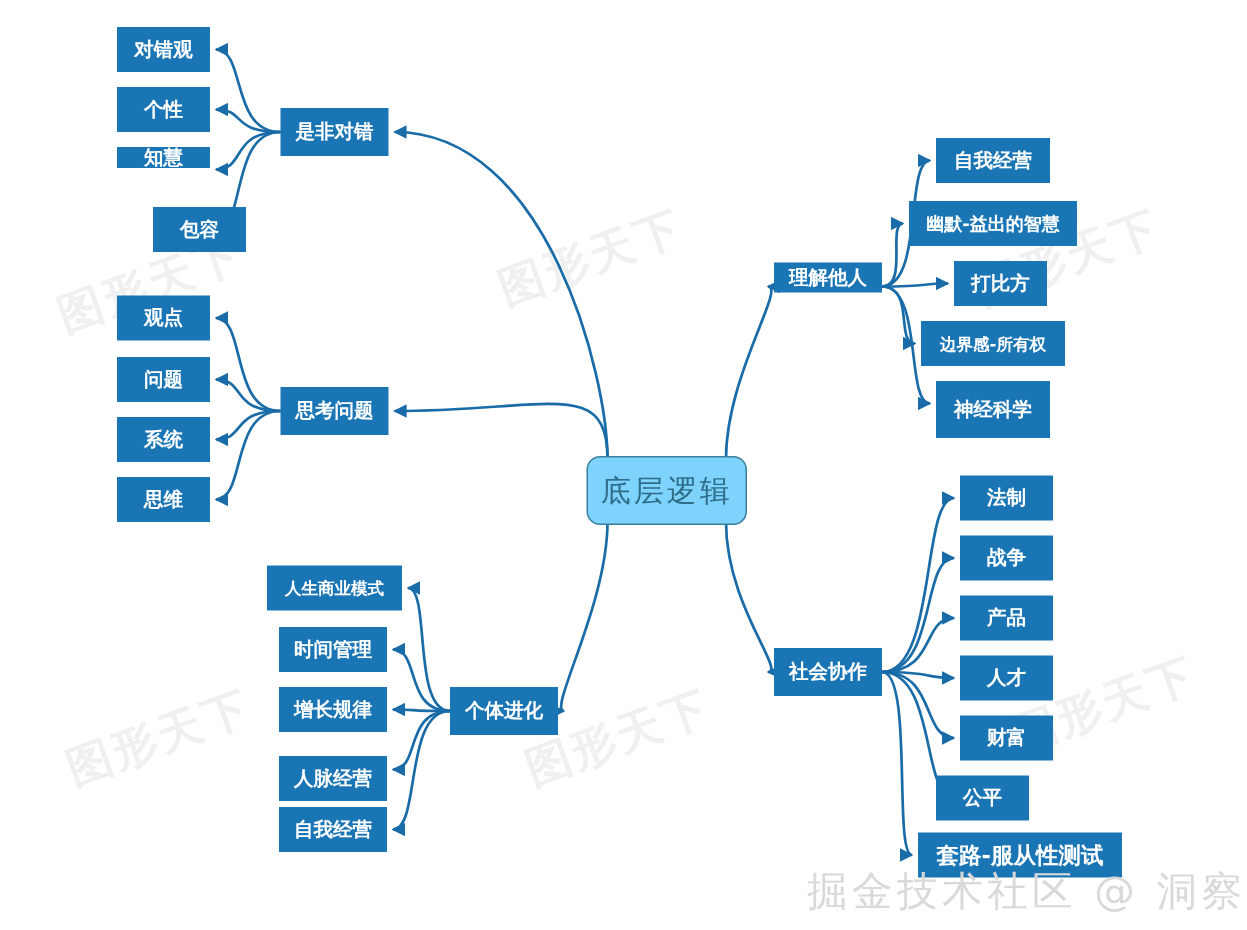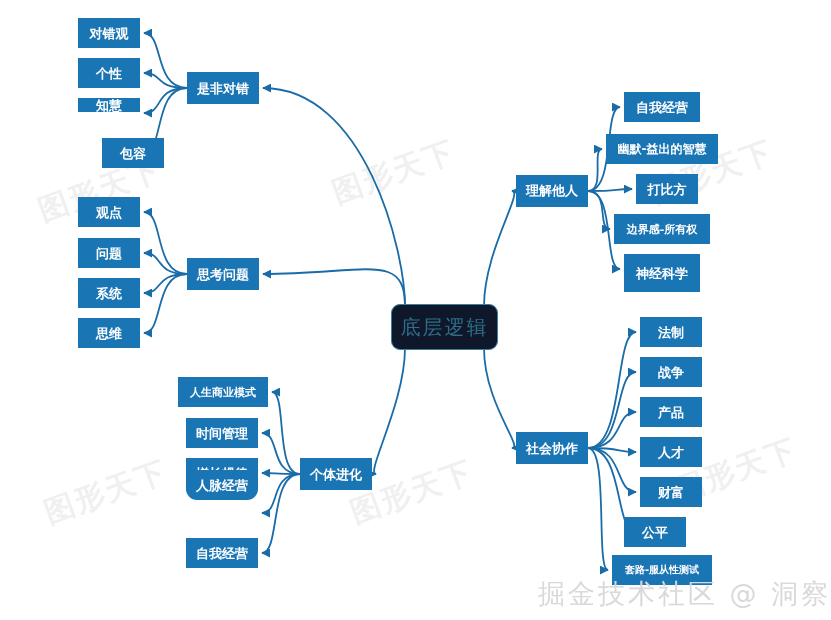--- a/index.html
+++ b/index.html
@@ -43,21 +43,21 @@
     color: #ffffff;
     background: #1a75b5;
     font-weight: bold;
     white-space: nowrap;
     line-height: 1;
     font-family: "DejaVu Sans", "Liberation Sans", sans-serif;
   }
   .node.leaf { font-size: 13px; }
   .node.branch { font-size: 13px; }
   .node.center {
-    background: #0f172a;
+    background: #7dd3fc;
     border: 1.6px solid #3a7f9e;
     border-radius: 9px;
     color: #2f6d88;
     font-size: 20px;
     font-weight: normal;
     letter-spacing: 2px;
   }
   .author-box {
     position: absolute;
     box-sizing: border-box;
@@ -146,36 +146,36 @@
       <div class="node leaf" style="left: 78px; top: 138px; width: 62px; height: 30px; margin-left: 24px;">包容</div>
       <div class="node branch" style="left: 187px; top: 258px; width: 72px; height: 32px;">思考问题</div>
       <div class="node leaf" style="left: 78px; top: 197px; width: 62px; height: 30px;">观点</div>
       <div class="node leaf" style="left: 78px; top: 238px; width: 62px; height: 30px;">问题</div>
       <div class="node leaf" style="left: 78px; top: 278px; width: 62px; height: 30px;">系统</div>
       <div class="node leaf" style="left: 78px; top: 318px; width: 62px; height: 30px;">思维</div>
       <div class="node branch" style="left: 300px; top: 458px; width: 72px; height: 32px;">个体进化</div>
       <div class="node leaf" style="left: 178px; top: 377px; width: 90px; height: 30px; font-size: 11px;">人生商业模式</div>
       <div class="node leaf" style="left: 186px; top: 418px; width: 72px; height: 30px;">时间管理</div>
       <div class="node leaf" style="left: 186px; top: 458px; width: 72px; height: 30px;">增长规律</div>
-      <div class="node leaf" style="left: 186px; top: 470px; width: 72px; height: 30px; border-radius: 11px;">人脉经营</div>
+      <div class="node leaf" style="left: 186px; top: 504px; width: 72px; height: 30px;">人脉经营</div>
       <div class="node leaf" style="left: 186px; top: 538px; width: 72px; height: 30px;">自我经营</div>
-      <div class="node branch" style="left: 516px; top: 175px; width: 72px; height: 32px; font-family: Liberation Mono, monospace;">理解他人</div>
+      <div class="node branch" style="left: 516px; top: 175px; width: 72px; height: 20px;">理解他人</div>
       <div class="node leaf" style="left: 624px; top: 92px; width: 76px; height: 30px;">自我经营</div>
       <div class="node leaf" style="left: 606px; top: 134px; width: 112px; height: 30px; font-size: 12px;">幽默-益出的智慧</div>
       <div class="node leaf" style="left: 636px; top: 174px; width: 62px; height: 30px;">打比方</div>
       <div class="node leaf" style="left: 614px; top: 214px; width: 96px; height: 30px; font-size: 11px;">边界感-所有权</div>
       <div class="node leaf" style="left: 624px; top: 254px; width: 76px; height: 38px;">神经科学</div>
       <div class="node branch" style="left: 516px; top: 432px; width: 72px; height: 32px;">社会协作</div>
       <div class="node leaf" style="left: 640px; top: 317px; width: 62px; height: 30px;">法制</div>
       <div class="node leaf" style="left: 640px; top: 357px; width: 62px; height: 30px;">战争</div>
       <div class="node leaf" style="left: 640px; top: 397px; width: 62px; height: 30px;">产品</div>
       <div class="node leaf" style="left: 640px; top: 437px; width: 62px; height: 30px;">人才</div>
       <div class="node leaf" style="left: 640px; top: 477px; width: 62px; height: 30px;">财富</div>
       <div class="node leaf" style="left: 624px; top: 517px; width: 62px; height: 30px;">公平</div>
-      <div class="node leaf" style="left: 612px; top: 555px; width: 100px; height: 30px; font-size: 10px;">套路-服从性测试</div>
+      <div class="node leaf" style="left: 612px; top: 555px; width: 136px; height: 30px; font-size: 15px;">套路-服从性测试</div>
     </div>
 
   <div class="node center" id="center-node" style="left: 391px; top: 304px; width: 107px; height: 46px;">底层逻辑</div>
 
 
   <div class="footer-wm" id="footer-wm" style="left: 538px; top: 576px;">掘金技术社区 @ 洞察者</div>
 
 </div>
 
 </body></html>

